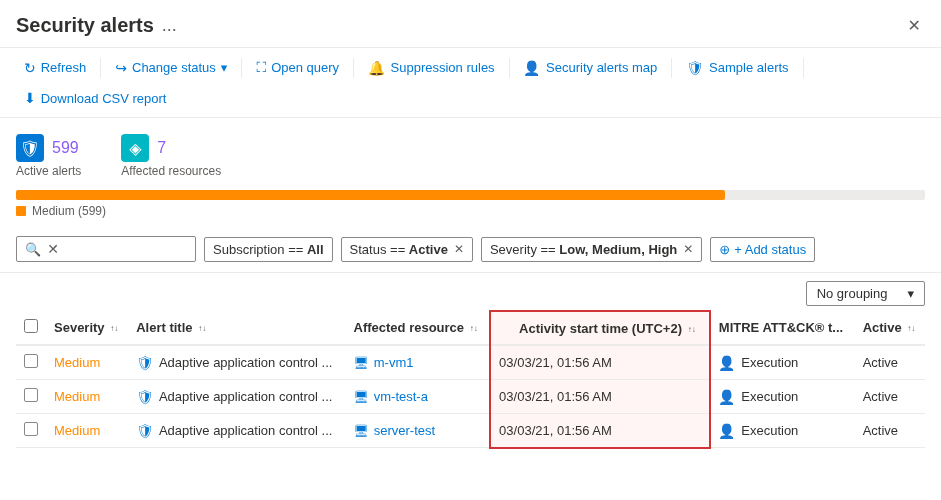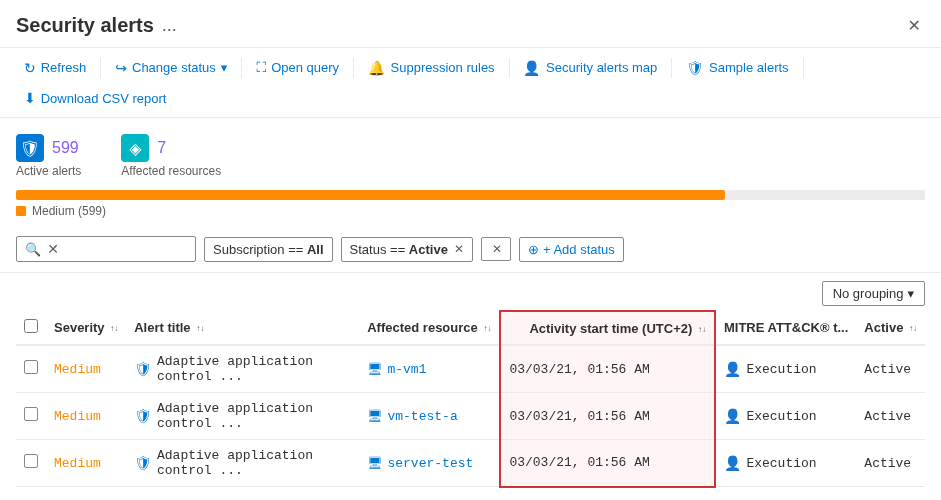--- a/index.html
+++ b/index.html
@@ -41,29 +41,29 @@
     .search-box { display: flex; align-items: center; border: 1px solid #8a8886; border-radius: 2px; padding: 4px 8px; gap: 6px; min-width: 180px; }
     .search-box input { border: none; outline: none; font-size: 13px; width: 140px; color: #323130; }
     .search-icon { color: #605e5c; font-size: 13px; }
     .clear-btn { color: #605e5c; cursor: pointer; font-size: 14px; background: none; border: none; }
     .filter-chip { display: flex; align-items: center; gap: 4px; padding: 4px 8px; border: 1px solid #8a8886; border-radius: 2px; font-size: 13px; color: #323130; background: #fff; cursor: pointer; white-space: nowrap; }
     .filter-chip .chip-close { color: #605e5c; font-size: 12px; cursor: pointer; margin-left: 2px; }
     .add-filter-btn { display: flex; align-items: center; gap: 4px; padding: 4px 8px; border: 1px solid #8a8886; border-radius: 2px; font-size: 13px; color: #0078d4; background: #fff; cursor: pointer; white-space: nowrap; }
     
     
     .grouping-row { display: flex; justify-content: flex-end; padding: 8px 16px 4px 16px; }
-    .grouping-btn { display: flex; align-items: center; gap: 4px; padding: 4px 10px; border: 1px solid #8a8886; border-radius: 2px; font-size: 13px; color: #323130; background: #fff; cursor: pointer; }
+    .grouping-btn { display: flex; align-items: center; gap: 20px; padding: 4px 10px; border: 1px solid #8a8886; border-radius: 2px; font-size: 13px; color: #323130; background: #fff; cursor: pointer; }
     
     
     .table-container { padding: 0 16px; overflow-x: auto; }
     table { width: 100%; border-collapse: collapse; font-size: 13px; }
     thead tr { border-bottom: 2px solid #edebe9; }
     th { text-align: left; padding: 8px 8px; font-weight: 600; color: #323130; white-space: nowrap; }
     th .sort-icons { display: inline-flex; flex-direction: column; margin-left: 2px; font-size: 8px; color: #605e5c; vertical-align: middle; }
-    td { padding: 8px 8px; color: #323130; vertical-align: middle; font-family: Liberation Mono, monospace; }
+    td { padding: 8px 8px; color: #323130; vertical-align: middle; }
     tbody tr { border-bottom: 1px solid #edebe9; }
     .severity-medium { color: #ff8c00; font-weight: 500; }
     .checkbox-cell { width: 28px; }
     .resource-link { color: #0078d4; text-decoration: none; }
     .alert-title-cell { display: flex; align-items: center; gap: 5px; }
     .resource-cell { display: flex; align-items: center; gap: 5px; }
     .defender-icon { color: #0078d4; font-size: 14px; }
     .pc-icon { color: #0078d4; font-size: 12px; }
     .mitre-cell { display: flex; align-items: center; gap: 5px; }
     .people-icon { color: #0078d4; font-size: 14px; }
@@ -159,20 +159,21 @@
     <button class="clear-btn">✕</button>
   </div>
   <div class="filter-chip">
     <span>Subscription == <strong>All</strong></span>
   </div>
   <div class="filter-chip">
     <span>Status == <strong>Active</strong></span>
     <span class="chip-close">✕</span>
   </div>
   <div class="filter-chip">
+    <span>Severity == <strong>Low, Medium, High</strong></span>
     <span class="chip-close">✕</span>
   </div>
   <button class="add-filter-btn">
     <span>⊕</span>
     <span>+ Add status</span>
   </button>
 </div>
 
 <div class="grouping-row">
   <button class="grouping-btn">

